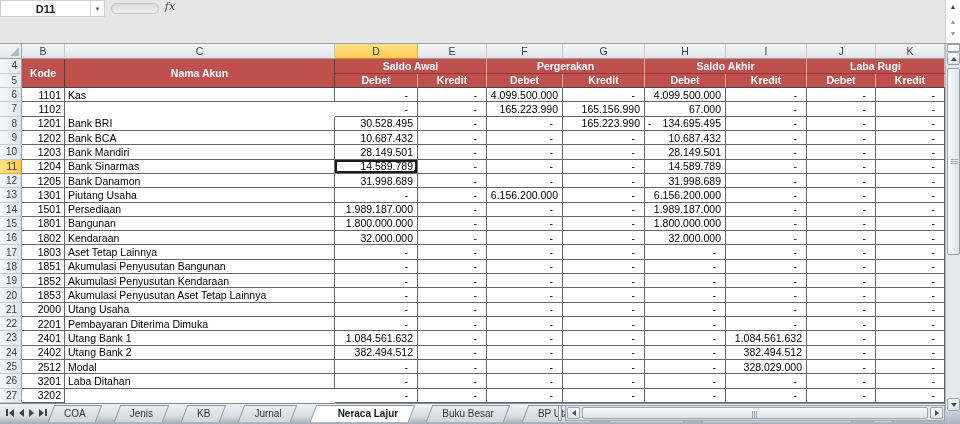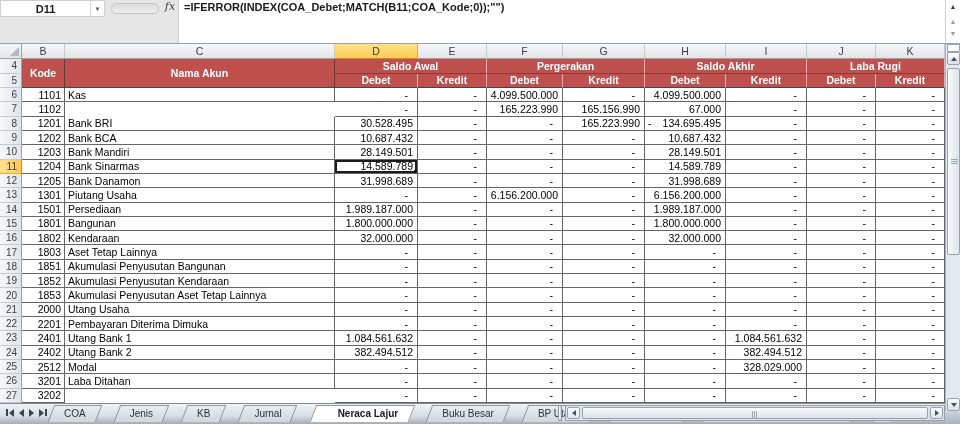--- a/index.html
+++ b/index.html
@@ -108,21 +108,20 @@
 
 <div id="app">
 
   <div id="formula-bar">
     <div id="name-box">
       <span class="ref">D11</span>
       <span class="dd">▼</span>
     </div>
     <div id="fb-pill"></div>
     <div id="fx">fx</div>
-    <div id="formula-area">=IFERROR(INDEX(COA_Debet;MATCH(B11;COA_Kode;0));"")</div>
     <div id="fb-right">
       <span class="b1">▲</span>
       <span class="b2">▲</span>
       <span class="b3">▼</span>
     </div>
   </div>
 
   <div id="grid">
       <div class="corner" style="grid-area: 1 / 1;"></div>
       <div class="ch" style="grid-area: 1 / 2;">B</div>

